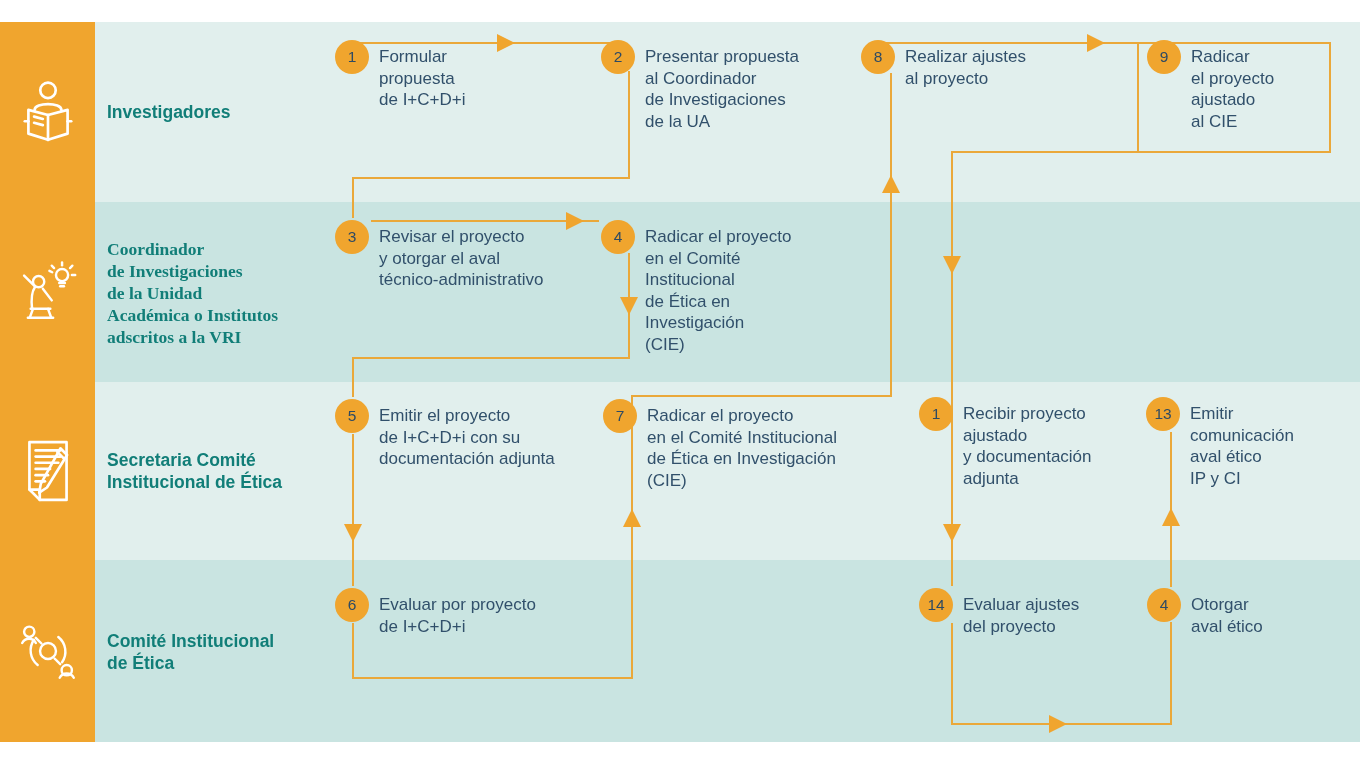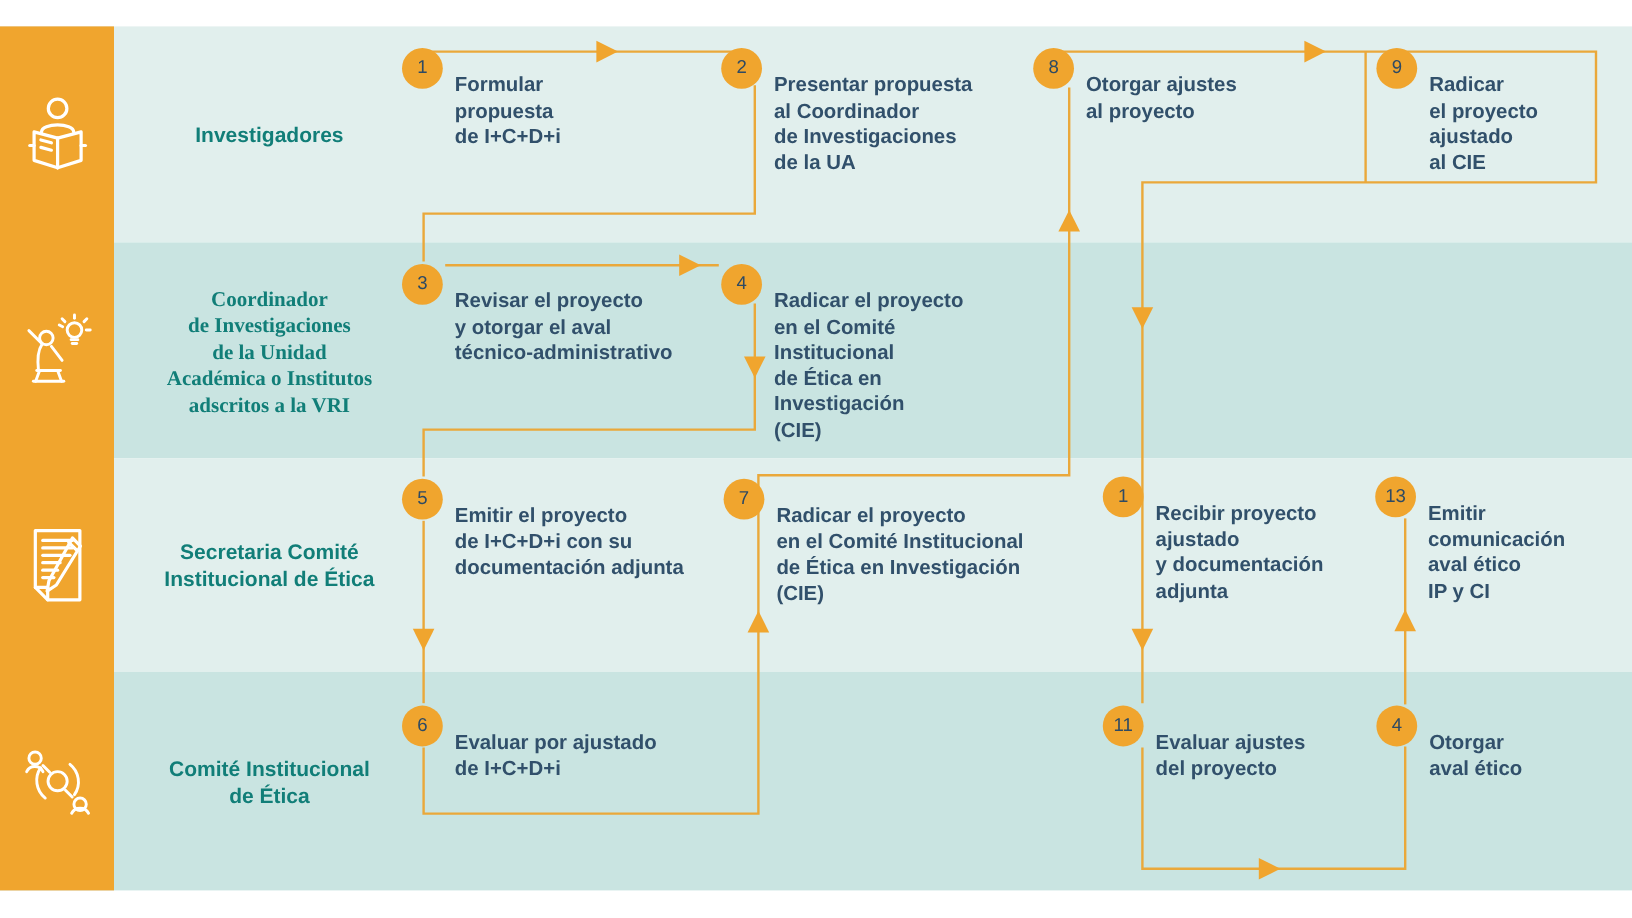--- a/index.html
+++ b/index.html
@@ -16,38 +16,38 @@
   #lane4{top:560px;height:182px;}
   #orange-col{position:absolute;left:0;top:22px;width:95px;height:720px;background:#f0a52e;}
   .lane-icon{position:absolute;left:18px;width:60px;height:66px;}
   .lane-icon svg{width:100%;height:100%;stroke:#ffffff;fill:none;stroke-width:2.6;stroke-linecap:round;stroke-linejoin:round;}
   #icon1{top:80px;}
   #icon2{top:258px;}
   #icon3{top:438px;}
   #icon4{top:618px;}
   .lane-label{
     position:absolute;left:107px;width:235px;transform:translateY(-50%);
-    color:#117e78;font-size:17.5px;font-weight:bold;line-height:22px;white-space:pre-line;text-align:center;
+    color:#117e78;font-size:17.5px;font-weight:bold;line-height:22px;white-space:pre-line;
   }
   #label1{top:112px;}
   #label2{top:293px;font-family:Liberation Serif, serif;}
   #label3{top:471px;}
   #label4{top:652px;}
   #flow-svg{position:absolute;left:0;top:0;width:1360px;height:765px;z-index:2;}
   #flow-svg path{stroke:#eaa83a;stroke-width:2;fill:none;}
   #flow-svg polygon{fill:#f0a52e;stroke:none;}
   .step{position:absolute;z-index:3;}
   .badge{
     position:absolute;left:0;top:0;width:34px;height:34px;border-radius:50%;
     background:#f0a52e;color:#2e4a63;font-size:15.5px;font-weight:500;
     display:flex;align-items:center;justify-content:center;
   }
   .stext{
-    position:absolute;left:44px;top:20px;width:250px;
-    color:#31506b;font-size:17px;font-weight:700;line-height:21.5px;white-space:pre-line;
+    position:absolute;left:44px;top:6px;width:250px;
+    color:#31506b;font-size:17px;font-weight:400;line-height:21.5px;white-space:pre-line;
   }
   #st1{left:335px;top:40px;}
   #st2{left:601px;top:40px;}
   #st8{left:861px;top:40px;}
   #st9{left:1147px;top:40px;}
   #st3{left:335px;top:220px;}
   #st4{left:601px;top:220px;}
   #st5{left:335px;top:399px;}
   #st7{left:603px;top:399px;}
   #st10{left:919px;top:397px;}
@@ -211,51 +211,51 @@
 (CIE)</div>
   </div>
   <div id="st5" class="step">
     <div class="badge">5</div>
     <div class="stext">Emitir el proyecto
 de I+C+D+i con su
 documentación adjunta</div>
   </div>
   <div id="st6" class="step">
     <div class="badge">6</div>
-    <div class="stext">Evaluar por ajustado
+    <div class="stext">Evaluar por proyecto
 de I+C+D+i</div>
   </div>
   <div id="st7" class="step">
     <div class="badge">7</div>
     <div class="stext">Radicar el proyecto
 en el Comité Institucional
 de Ética en Investigación
 (CIE)</div>
   </div>
   <div id="st8" class="step">
     <div class="badge">8</div>
-    <div class="stext">Otorgar ajustes
+    <div class="stext">Realizar ajustes
 al proyecto</div>
   </div>
   <div id="st9" class="step">
     <div class="badge">9</div>
     <div class="stext">Radicar
 el proyecto
 ajustado
 al CIE</div>
   </div>
   <div id="st10" class="step">
     <div class="badge">1</div>
     <div class="stext">Recibir proyecto
 ajustado
 y documentación
 adjunta</div>
   </div>
   <div id="st11" class="step">
-    <div class="badge">11</div>
+    <div class="badge">14</div>
     <div class="stext">Evaluar ajustes
 del proyecto</div>
   </div>
   <div id="st12" class="step">
     <div class="badge">4</div>
     <div class="stext">Otorgar
 aval ético</div>
   </div>
   <div id="st13" class="step">
     <div class="badge">13</div>

